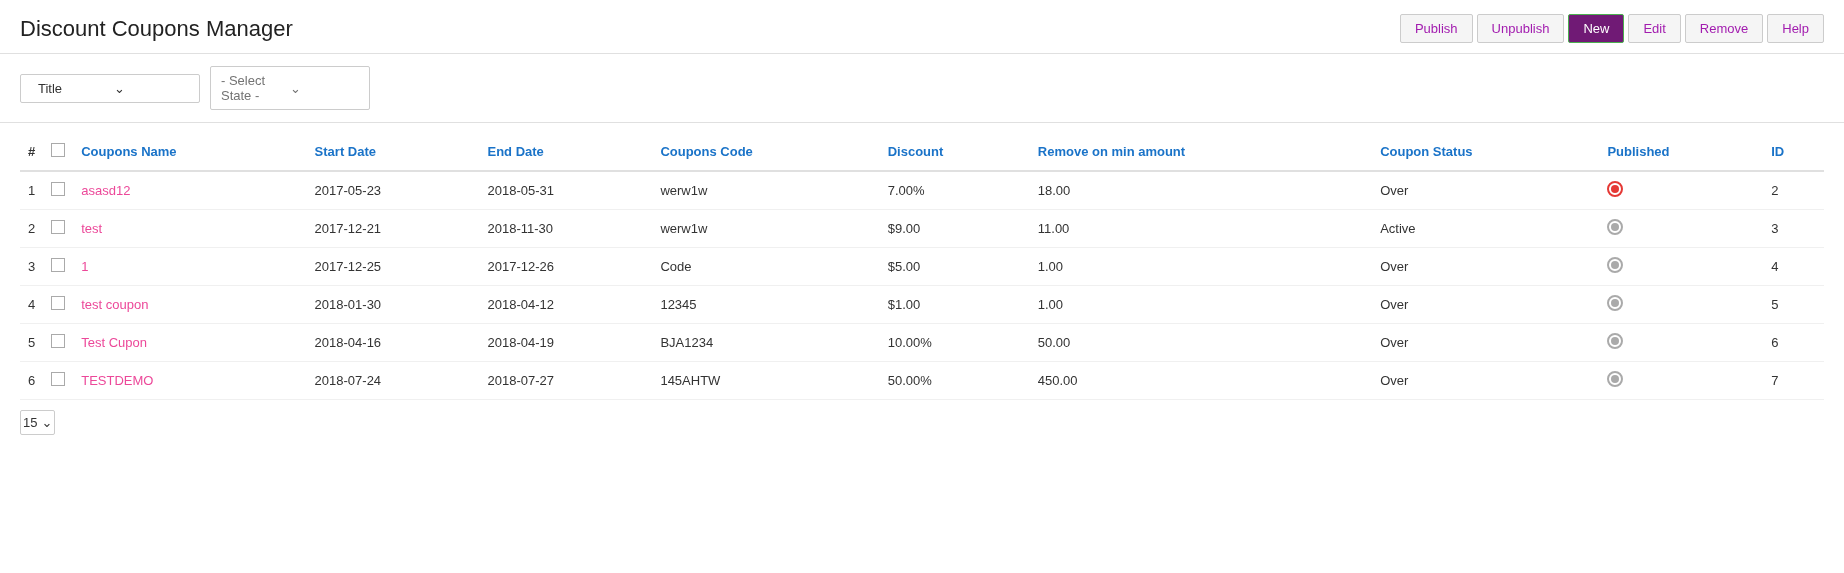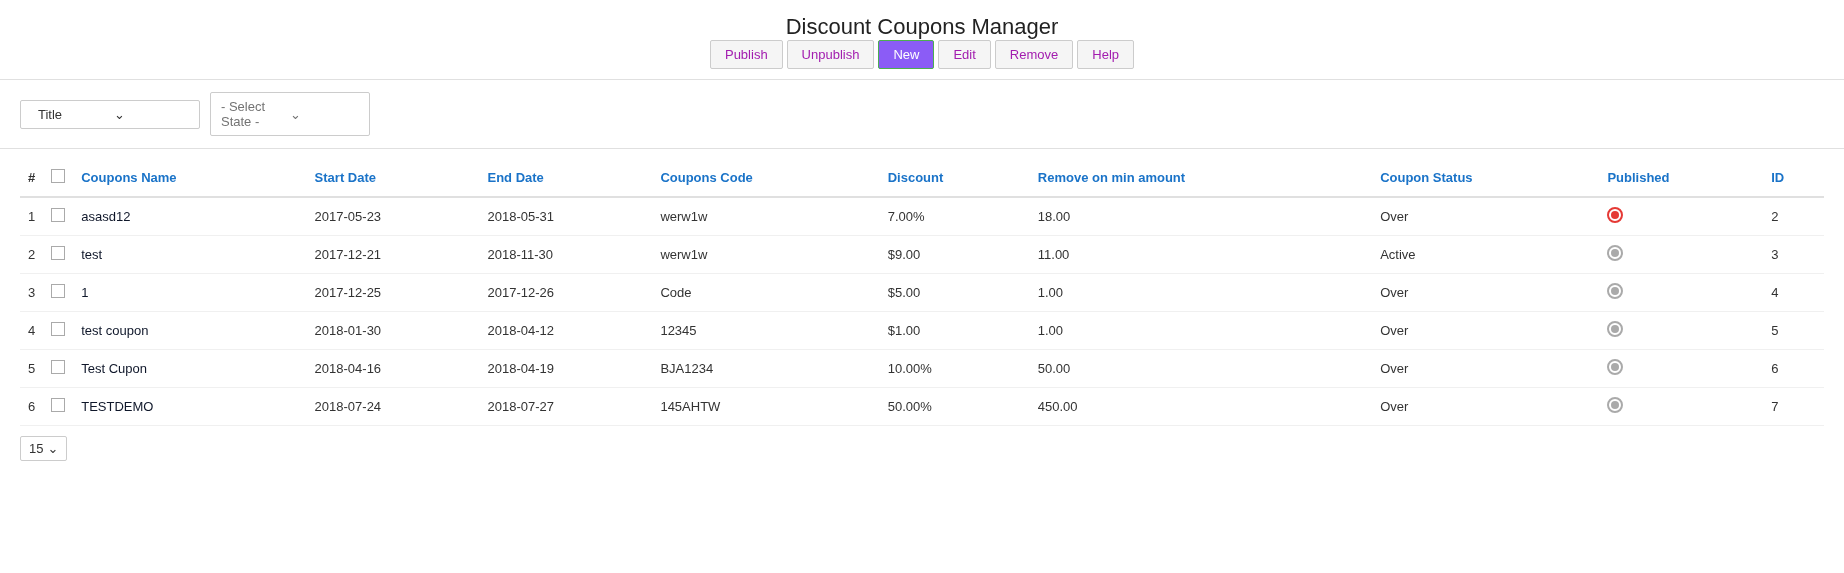--- a/index.html
+++ b/index.html
@@ -1,22 +1,22 @@
 <!DOCTYPE html>
 <html><head>
   <meta charset="utf-8">
   <style>
     * { box-sizing: border-box; margin: 0; padding: 0; }
     body { font-family: Arial, sans-serif; font-size: 13px; background: #fff; color: #333; }
 
-    .header { display: flex; align-items: center; justify-content: space-between; padding: 14px 20px 10px 20px; border-bottom: 1px solid #e0e0e0; flex-direction: column; }
+    .header { display: flex; align-items: center; justify-content: space-between; padding: 14px 20px 10px 20px; border-bottom: 1px solid #e0e0e0; }
     .header-title { font-size: 22px; font-weight: 400; color: #222; }
     .header-buttons { display: flex; gap: 4px; }
     .btn { padding: 6px 14px; border: 1px solid #ccc; background: #f5f5f5; cursor: pointer; font-size: 13px; border-radius: 2px; color: #a21caf; }
-    .btn-green { background: #8b5cf6; color: #fff; border-color: #4CAF50; }
+    .btn-green { background: #701a75; color: #fff; border-color: #4CAF50; }
 
     .toolbar { display: flex; align-items: center; padding: 12px 20px; gap: 10px; border-bottom: 1px solid #e0e0e0; }
     .filter-select { position: relative; display: inline-flex; align-items: center; border: 1px solid #ccc; border-radius: 2px; background: #fff; padding: 6px 17px; min-width: 180px; cursor: pointer; }
     .filter-select span { flex: 1; }
     .filter-select .chevron { margin-left: 8px; }
 
     .search-wrap { display: flex; align-items: center; border: 1px solid #ccc; border-radius: 2px; background: #fff; flex: 1; max-width: 500px; }
     .search-wrap input { border: none; outline: none; padding: 6px 10px; font-size: 13px; flex: 1; }
     .btn-go { padding: 6px 14px; background: #f5f5f5; border: none; border-left: 1px solid #ccc; cursor: pointer; font-size: 13px; }
     .btn-reset { padding: 6px 14px; background: #f5f5f5; border: none; border-left: 1px solid #ccc; cursor: pointer; font-size: 13px; }
@@ -25,29 +25,29 @@
     .state-select span { flex: 1; color: #737373; }
 
     .table-wrap { padding: 0 20px; }
     table { width: 100%; border-collapse: collapse; margin-top: 10px; }
     thead tr { border-bottom: 2px solid #e0e0e0; }
     thead th { padding: 10px 8px; text-align: left; color: #1a73c8; font-weight: 600; font-size: 13px; white-space: nowrap; }
     thead th.col-num { color: #333; font-weight: 600; width: 20px; }
     thead th.col-check { width: 24px; }
     tbody tr { border-bottom: 1px solid #f0f0f0; }
     tbody td { padding: 9px 8px; font-size: 13px; color: #333; }
-    tbody td a { color: #0f172a; text-decoration: none; }
+    tbody td a { color: #ec4899; text-decoration: none; }
     .cb { width: 14px; height: 14px; border: 1px solid #aaa; display: inline-block; cursor: pointer; }
     .pub-icon { display: inline-block; width: 16px; height: 16px; border-radius: 50%; border: 2px solid #aaa; position: relative; cursor: pointer; }
     .pub-icon.red { border-color: #e53935; }
     .pub-icon.red::after { content: ''; width: 8px; height: 8px; background: #e53935; border-radius: 50%; position: absolute; top: 2px; left: 2px; }
     .pub-icon.grey::after { content: ''; width: 8px; height: 8px; background: #aaa; border-radius: 50%; position: absolute; top: 2px; left: 2px; }
 
     .pagination { padding: 10px 20px; display: flex; align-items: center; }
-    .page-size { display: inline-flex; align-items: center; border: 1px solid #ccc; border-radius: 2px; padding: 4px 8px; background: #fff; cursor: pointer; font-size: 13px; }
+    .page-size { display: inline-flex; align-items: center; border: 1px solid #ccc; border-radius: 2px; padding: 4px 2px; background: #fff; cursor: pointer; font-size: 13px; }
     .page-size .chevron { margin-left: 4px; }
   </style>
 </head>
 <body>
 
 <div class="header">
   <h1 class="header-title">Discount Coupons Manager</h1>
   <div class="header-buttons">
     <button class="btn">Publish</button>
     <button class="btn">Unpublish</button>

